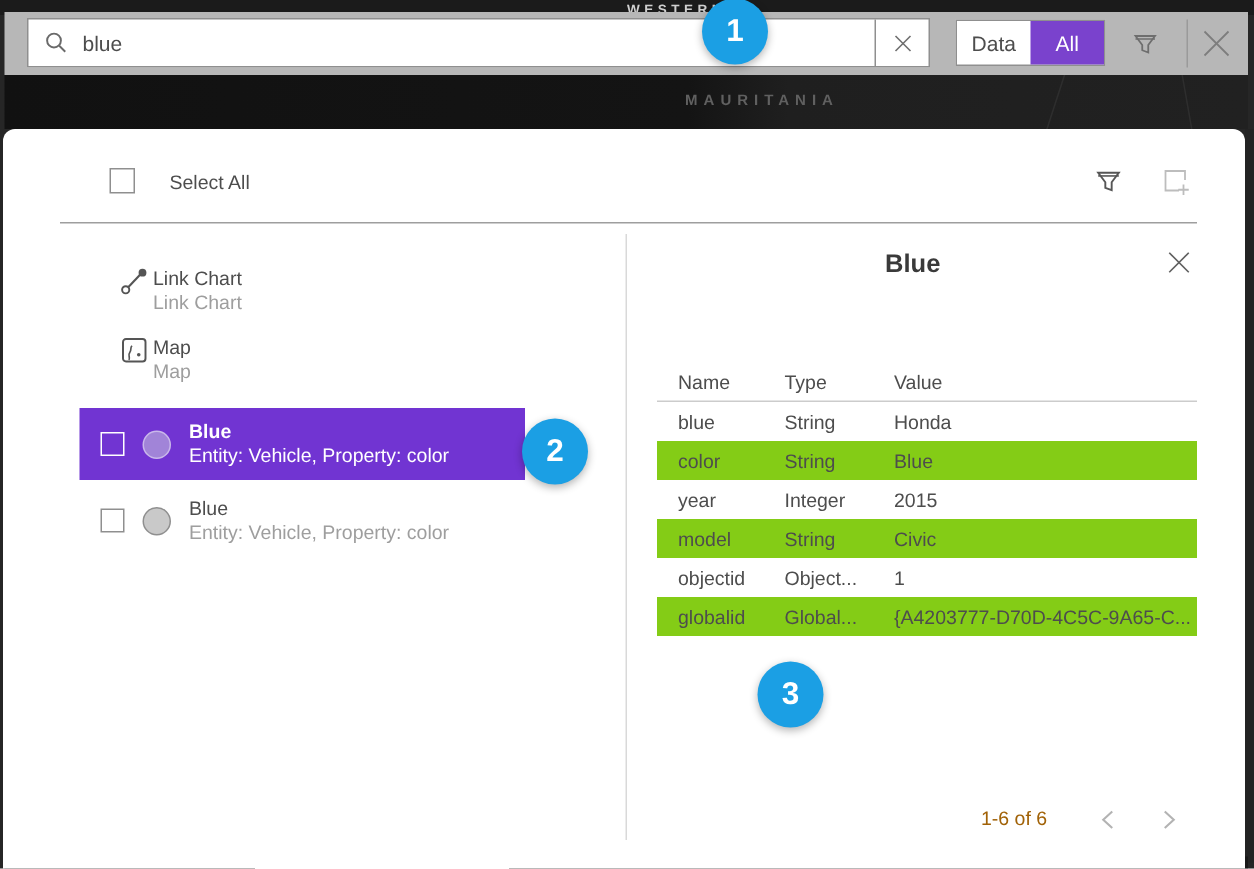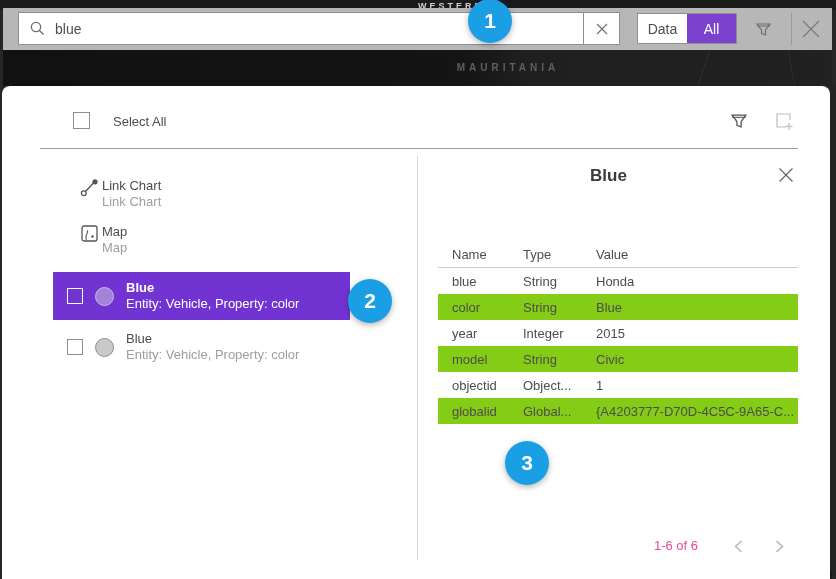--- a/index.html
+++ b/index.html
@@ -69,21 +69,21 @@
   .detail-title { position:absolute; left:415px; top:80px; width:383px; text-align:center;
     font-size:17px; font-weight:600; color:#3a3a3a; }
   .detail-close { position:absolute; left:774px; top:79px; width:20px; height:20px;
     display:flex; align-items:center; justify-content:center; cursor:pointer; }
   .ptable { position:absolute; left:436px; top:126px; width:360px; font-size:13px; color:#4d4d4d; }
   .trow { display:grid; grid-template-columns:71px 73px 1fr; align-items:center; height:26px; }
   .trow > div { padding-left:14px; white-space:nowrap; overflow:hidden; }
   .thead { height:26px; border-bottom:1px solid #ccc;margin-top:30px; }
   .trow.shaded { background:#84cc16; }
   .pagination-label { position:absolute; left:614px; top:452px; width:120px; text-align:center;
-    font-size:13px; color:#ec4899; }
+    font-size:13px; color:#a16207; }
   .page-btn { position:absolute; top:452px; width:16px; height:16px;
     display:flex; align-items:center; justify-content:center; cursor:pointer; }
   .page-prev { left:728px; }
   .page-next { left:769px; }
 
   
   .callout { position:absolute; width:44px; height:44px; border-radius:50%; background:var(--callout-blue);
     color:#fff; font-size:21px; font-weight:bold; display:flex; align-items:center; justify-content:center;
     box-shadow:0 2px 6px rgba(0,0,0,.3); z-index:30; }
   .callout.c1 { left:468px; top:-1px; }

